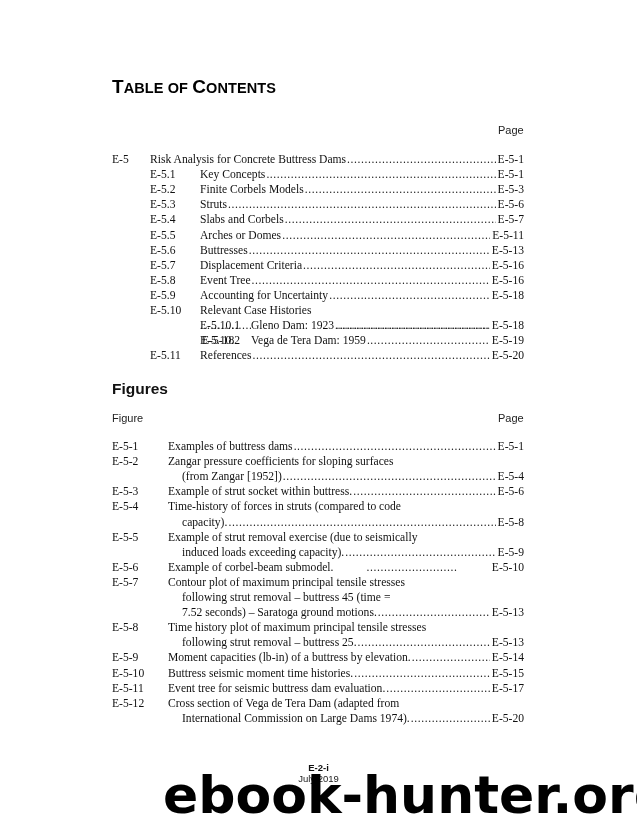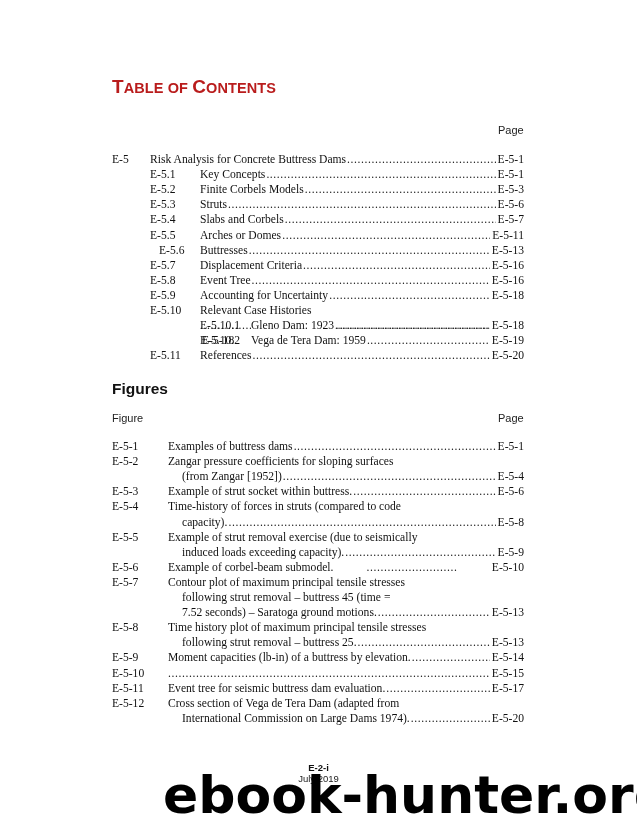--- a/index.html
+++ b/index.html
@@ -1,18 +1,18 @@
 <!DOCTYPE html>
 <html><head>
   <meta charset="utf-8">
   <style>
     html, body { margin: 0; padding: 0; background: #ffffff; }
     body { width: 637px; height: 825px; position: relative; overflow: hidden; color: #111; }
     .page { position: absolute; left: 0; top: 0; width: 637px; height: 825px; }
-    .h1 { position: absolute; left: 112px; top: 76px; font-family: "Liberation Sans", sans-serif; font-weight: bold; font-size: 19px; letter-spacing: 0.1px; color: #b91c1c; }
+    .h1 { position: absolute; left: 112px; top: 76px; font-family: "Liberation Sans", sans-serif; font-weight: bold; font-size: 19px; letter-spacing: 0.1px; color: #000000; }
     .h1 .cap { font-size: 19px; }
     .h1 .sm { font-size: 14.5px; }
     .h2 { position: absolute; left: 112px; top: 380px; font-family: "Liberation Sans", sans-serif; font-weight: bold; font-size: 15.5px; color: #111; }
     .colhdr { position: absolute; font-family: "Liberation Sans", sans-serif; font-size: 11px; color: #222; }
     .row { position: absolute; left: 112px; width: 412px; height: 15px; font-family: "Liberation Serif", serif; font-size: 11.6px; line-height: 15px; color: #111; white-space: nowrap; }
     .row .num { position: absolute; top: 0; }
     .row .lead { position: absolute; top: 0; right: 0; display: flex; overflow: hidden; }
     .row .lead .t { flex: 0 0 auto; background: #fff; padding-right: 1px; }
     .row .lead .dots { flex: 1 1 auto; overflow: hidden; letter-spacing: 0.6px; color: #222; }
     .row .lead .pg { flex: 0 0 auto; background: #fff; padding-left: 2px; }
@@ -73,21 +73,21 @@
       </div>
       <div class="row" style="top: 227.5px;">
         <span class="num" style="left: 38px;">E-5.5</span>
         <div class="lead" style="left: 88px;">
           <span class="t">Arches or Domes</span>
           <span class="dots">................................................................................................................................................................................................</span>
           <span class="pg">E-5-11</span>
         </div>
       </div>
       <div class="row" style="top: 242.6px;">
-        <span class="num" style="left: 47px; font-family: Liberation Serif, serif;">E-5.6</span>
+        <span class="num" style="left: 38px; font-family: Liberation Serif, serif;">E-5.6</span>
         <div class="lead" style="left: 88px;">
           <span class="t">Buttresses</span>
           <span class="dots">................................................................................................................................................................................................</span>
           <span class="pg">E-5-13</span>
         </div>
       </div>
       <div class="row" style="top: 257.7px;">
         <span class="num" style="left: 38px;">E-5.7</span>
         <div class="lead" style="left: 88px;">
           <span class="t">Displacement Criteria</span>
@@ -236,20 +236,21 @@
         <span class="num" style="left: 0px;">E-5-9</span>
         <div class="lead" style="left: 56px;">
           <span class="t">Moment capacities (lb-in) of a buttress by elevation.</span>
           <span class="dots">................................................................................................................................................................................................</span>
           <span class="pg">E-5-14</span>
         </div>
       </div>
       <div class="row" style="top: 665.5px;">
         <span class="num" style="left: 0px;">E-5-10</span>
         <div class="lead" style="left: 56px;">
+          <span class="t">Buttress seismic moment time histories.</span>
           <span class="dots">................................................................................................................................................................................................</span>
           <span class="pg">E-5-15</span>
         </div>
       </div>
       <div class="row" style="top: 680.6px;">
         <span class="num" style="left: 0px;">E-5-11</span>
         <div class="lead" style="left: 56px;">
           <span class="t">Event tree for seismic buttress dam evaluation.</span>
           <span class="dots">................................................................................................................................................................................................</span>
           <span class="pg">E-5-17</span>

